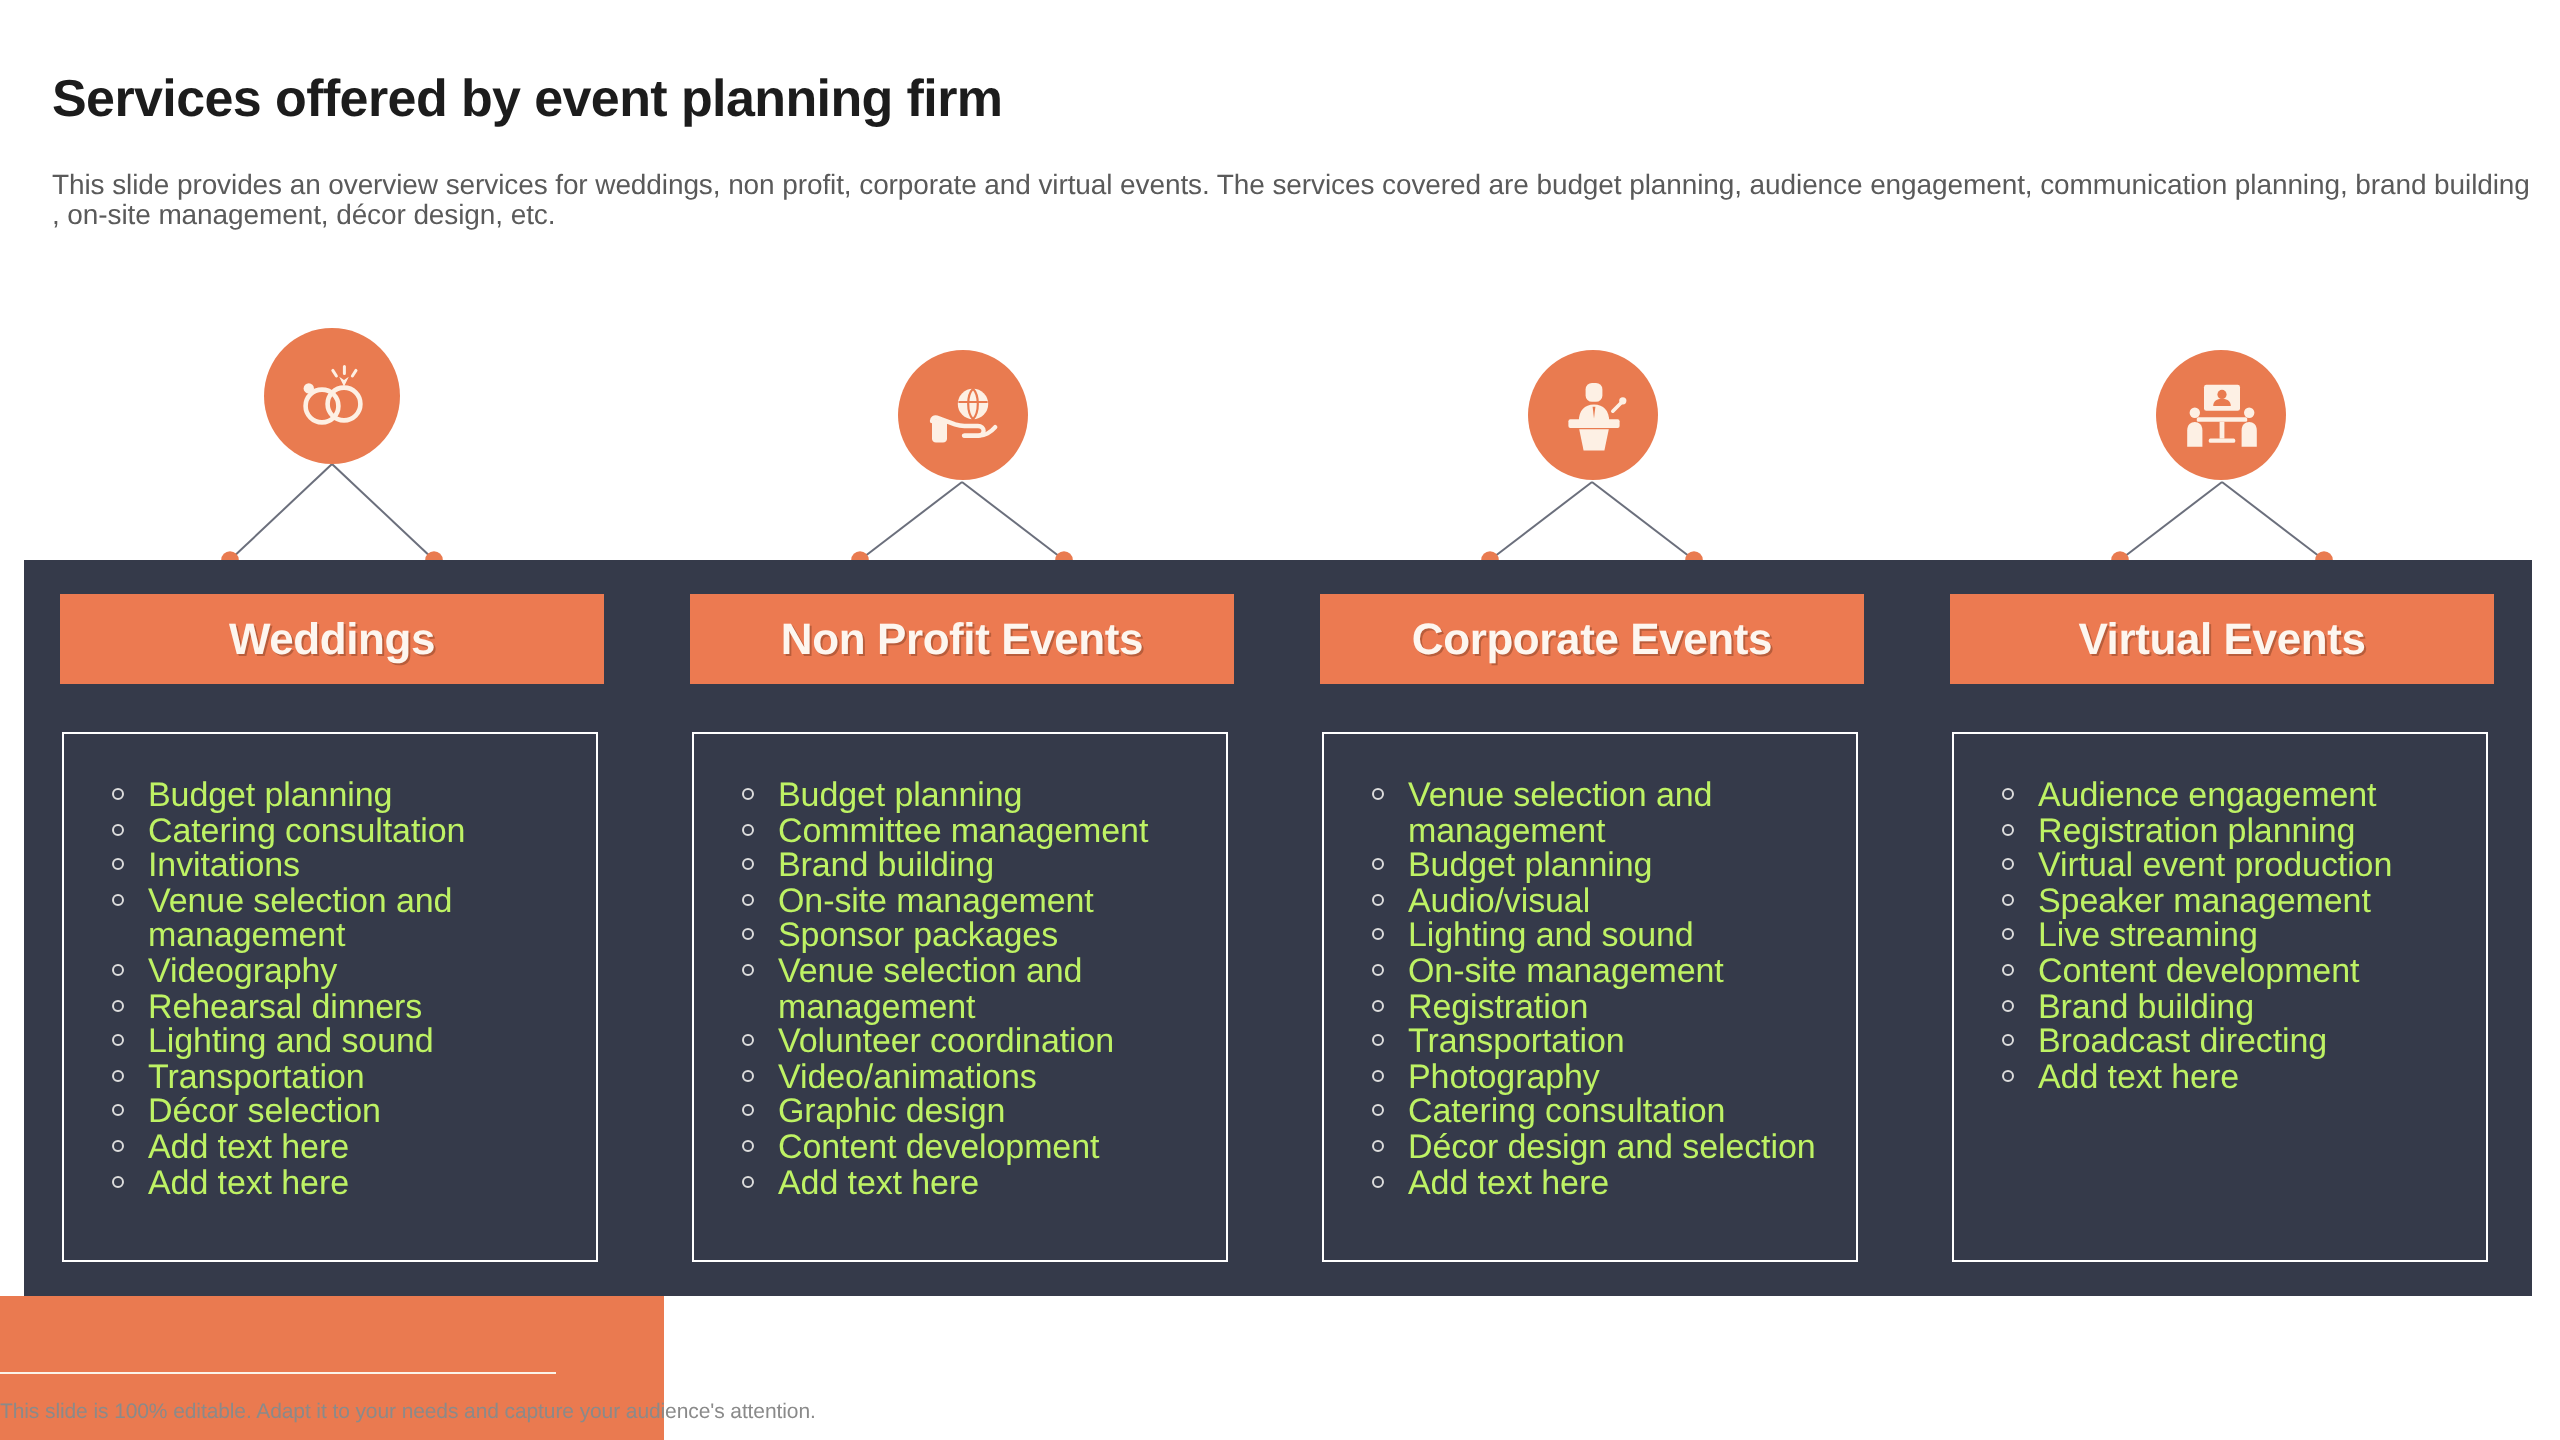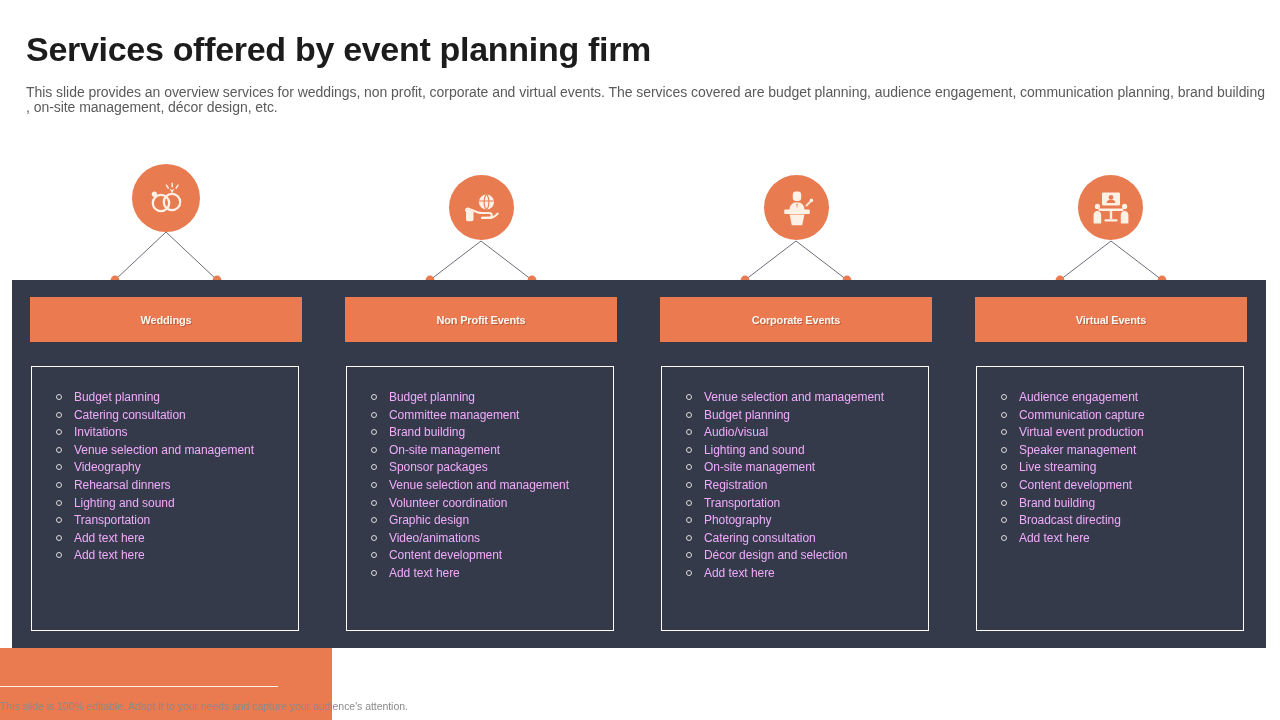--- a/index.html
+++ b/index.html
@@ -14,21 +14,21 @@
     overflow: hidden;
     font-family: "Liberation Sans", sans-serif;
     -webkit-font-smoothing: antialiased;
   }
 
   
   #slide-title {
     position: absolute;
     left: 26px;
     top: 28px;
-    font-size: 34px;
+    font-size: 26px;
     font-weight: bold;
     color: #1c1c1c;
     letter-spacing: -0.3px;
     line-height: 42px;
     white-space: nowrap;
   }
   #slide-subtitle {
     position: absolute;
     left: 26px;
     top: 85px;
@@ -65,21 +65,21 @@
     top: 17px;
     left: 0;
     width: 272px;
     height: 45px;
     background: #ec7a51;
     display: flex;
     align-items: center;
     justify-content: center;
   }
   .col-header-label {
-    font-size: 11px;
+    font-size: 22px;
     font-weight: bold;
     color: #fdf6ef;
     letter-spacing: -0.2px;
     text-shadow: 1px 1px 0 rgba(90,40,20,0.35);
   }
 
   .col-body {
     position: absolute;
     top: 86px;
     left: 1px;
@@ -88,23 +88,23 @@
     border: 1px solid #ffffff;
     box-sizing: border-box;
   }
   .col-list {
     margin: 0;
     padding: 22px 0 0 0;
     list-style: none;
   }
   .col-list li {
     position: relative;
-    font-size: 12px;
+    font-size: 17px;
     line-height: 17.6px;
-    color: #f0abfc;
+    color: #bef264;
     padding-left: 42px;
     padding-right: 8px;
     letter-spacing: -0.05px;
   }
   .col-list li .bullet {
     position: absolute;
     left: 24px;
     top: 5px;
     width: 6px;
     height: 6px;
@@ -258,41 +258,42 @@
       <div class="col-body">
         <ul class="col-list">
             <li><span class="bullet"></span><span>Budget planning</span></li>
             <li><span class="bullet"></span><span>Catering consultation</span></li>
             <li><span class="bullet"></span><span>Invitations</span></li>
             <li><span class="bullet"></span><span>Venue selection and management</span></li>
             <li><span class="bullet"></span><span>Videography</span></li>
             <li><span class="bullet"></span><span>Rehearsal dinners</span></li>
             <li><span class="bullet"></span><span>Lighting and sound</span></li>
             <li><span class="bullet"></span><span>Transportation</span></li>
+            <li><span class="bullet"></span><span>Décor selection</span></li>
             <li><span class="bullet"></span><span>Add text here</span></li>
             <li><span class="bullet"></span><span>Add text here</span></li>
           </ul>
       </div>
     </div>
 
     <div class="column c1">
       <div class="col-header">
         <span class="col-header-label">Non Profit Events</span>
       </div>
       <div class="col-body">
         <ul class="col-list">
             <li><span class="bullet"></span><span>Budget planning</span></li>
             <li><span class="bullet"></span><span>Committee management</span></li>
             <li><span class="bullet"></span><span>Brand building</span></li>
             <li><span class="bullet"></span><span>On-site management</span></li>
             <li><span class="bullet"></span><span>Sponsor packages</span></li>
             <li><span class="bullet"></span><span>Venue selection and management</span></li>
             <li><span class="bullet"></span><span>Volunteer coordination</span></li>
+            <li><span class="bullet"></span><span>Video/animations</span></li>
             <li><span class="bullet"></span><span>Graphic design</span></li>
-            <li><span class="bullet"></span><span>Video/animations</span></li>
             <li><span class="bullet"></span><span>Content development</span></li>
             <li><span class="bullet"></span><span>Add text here</span></li>
           </ul>
       </div>
     </div>
 
     <div class="column c2">
       <div class="col-header">
         <span class="col-header-label">Corporate Events</span>
       </div>
@@ -313,21 +314,21 @@
       </div>
     </div>
 
     <div class="column c3">
       <div class="col-header">
         <span class="col-header-label">Virtual Events</span>
       </div>
       <div class="col-body">
         <ul class="col-list">
             <li><span class="bullet"></span><span>Audience engagement</span></li>
-            <li><span class="bullet"></span><span>Communication capture</span></li>
+            <li><span class="bullet"></span><span>Registration planning</span></li>
             <li><span class="bullet"></span><span>Virtual event production</span></li>
             <li><span class="bullet"></span><span>Speaker management</span></li>
             <li><span class="bullet"></span><span>Live streaming</span></li>
             <li><span class="bullet"></span><span>Content development</span></li>
             <li><span class="bullet"></span><span>Brand building</span></li>
             <li><span class="bullet"></span><span>Broadcast directing</span></li>
             <li><span class="bullet"></span><span>Add text here</span></li>
           </ul>
       </div>
     </div>

